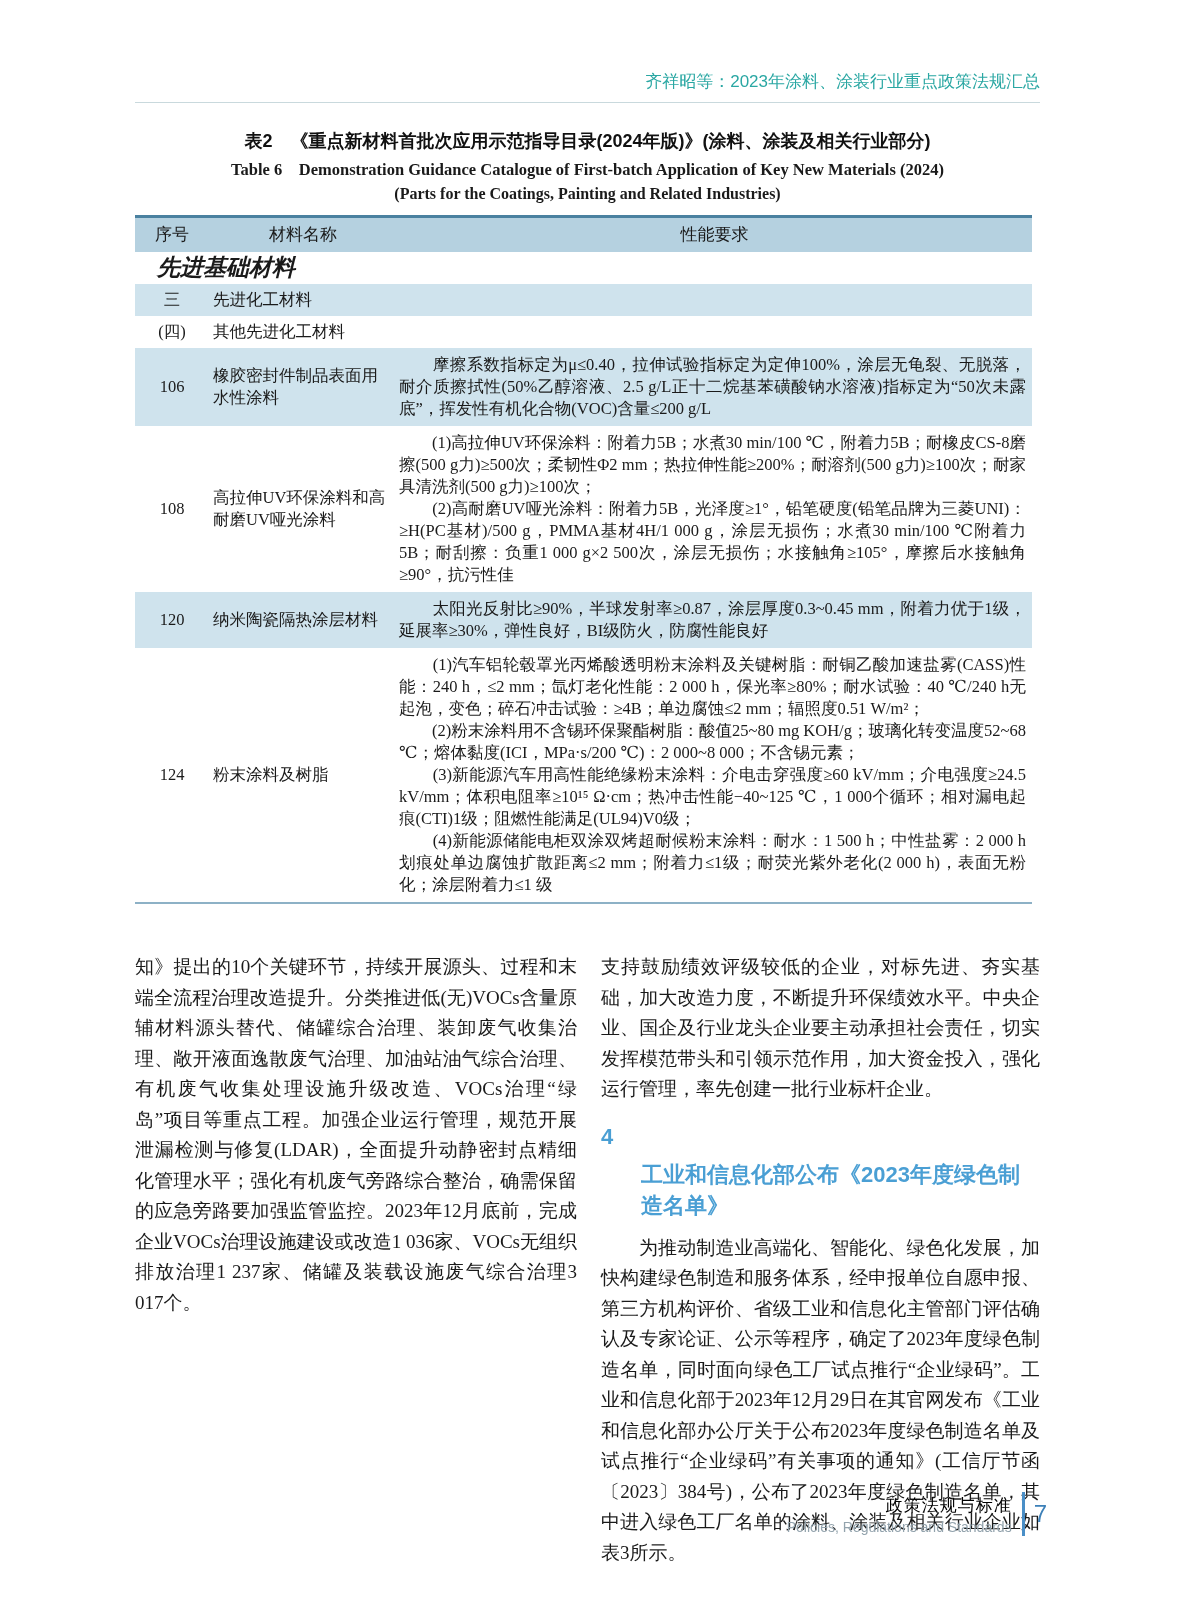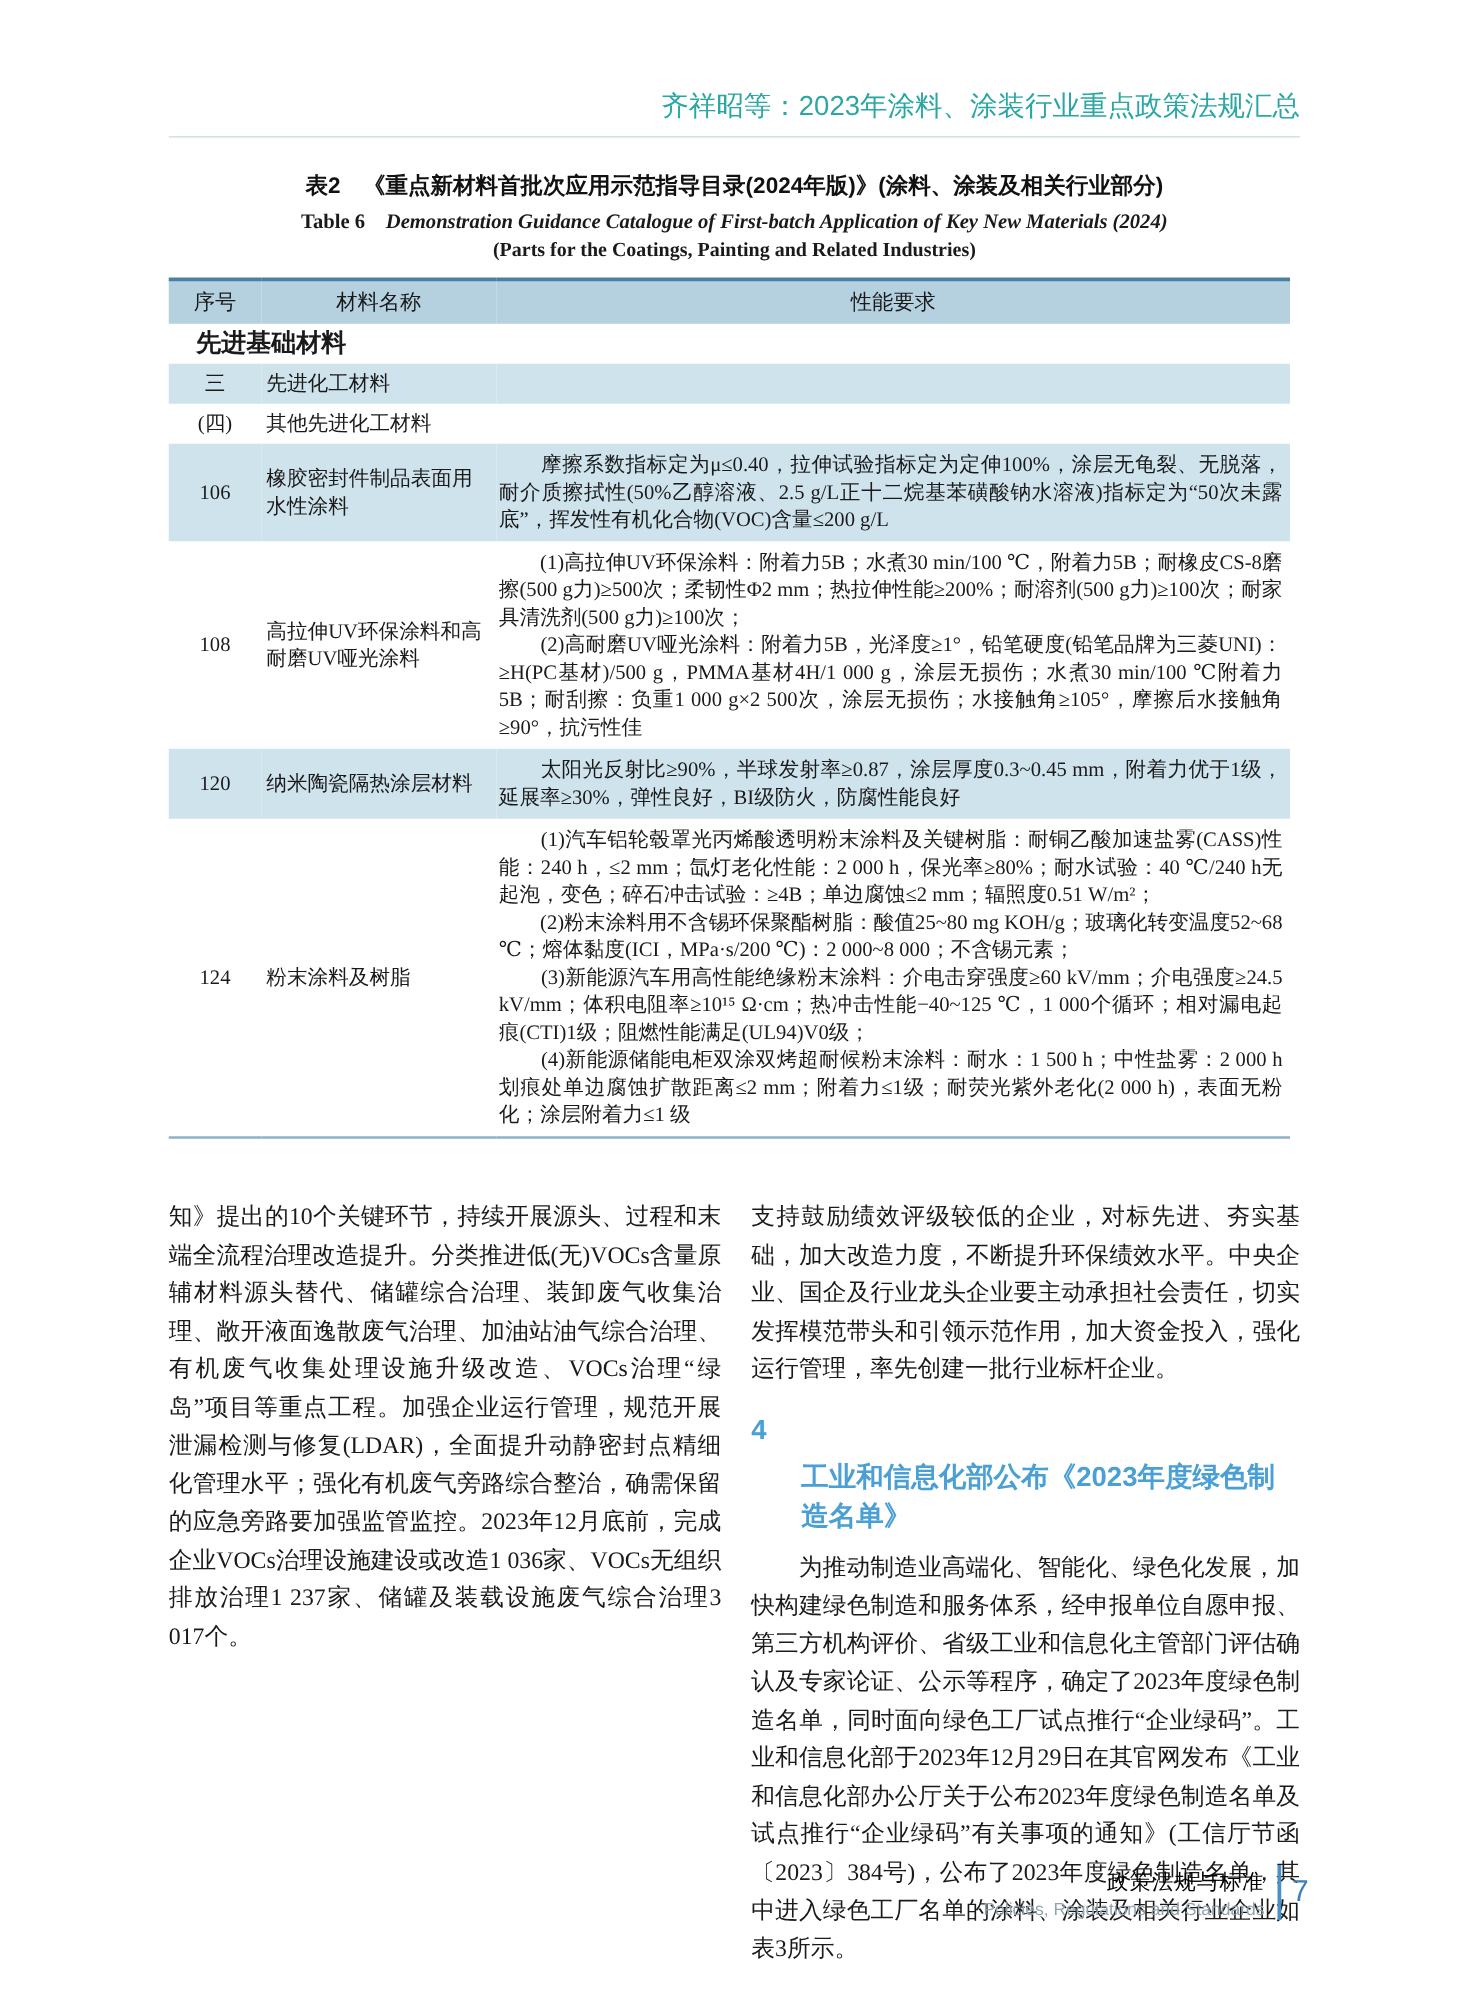--- a/index.html
+++ b/index.html
@@ -11,35 +11,35 @@
     font-family:"Liberation Serif","DejaVu Serif",serif;
     color:#1a1a1a;
     overflow:hidden;
   }
   .content { width:905px; margin-left:135px; padding-top:70px; }
 
   
   .running-head {
     text-align:right;
     font-family:"Liberation Sans","DejaVu Sans",sans-serif;
-    font-size:22px;
+    font-size:17px;
     color:#2aa7a3;
     padding-bottom:9px;
     border-bottom:1px solid #c9d9dd;
   }
 
   
   .captions { margin-top:26px; text-align:center; }
   .cap-zh {
     font-family:"Liberation Sans","DejaVu Sans",sans-serif;
     font-weight:bold; font-size:18px; color:#111;
   }
   .cap-en { margin-top:7px; font-size:16.5px; font-weight:bold; }
   .cap-en .lbl { font-style:normal; }
-  .cap-en .ttl { font-style:italic; }
+  .cap-en .ttl { }
   .cap-en-sub { margin-top:5px; font-size:16px; font-weight:bold; }
 
   
   table.materials {
     margin-top:12px;
     width:897px;
     border-collapse:collapse;
     table-layout:fixed;
     font-size:16.5px;
     line-height:22px;
@@ -55,21 +55,22 @@
     font-weight:normal;
     font-size:17px;
     padding:6px 4px;
     text-align:center;
   }
   tbody tr.shaded { background:#cfe3ed; }
   tbody { border-bottom:2px solid #8db1c6; }
   td.section-cell {
     font-weight:bold;
     padding:5px 4px 5px 22px;
-    font-size:20px;
+    font-size:23px;
+    font-style:italic;
   }
   td.no-cell {
     text-align:center;
     vertical-align:middle;
     padding:5px 2px;
   }
   td.name-cell {
     vertical-align:middle;
     padding:5px 8px 5px 4px;
     text-align:left;

